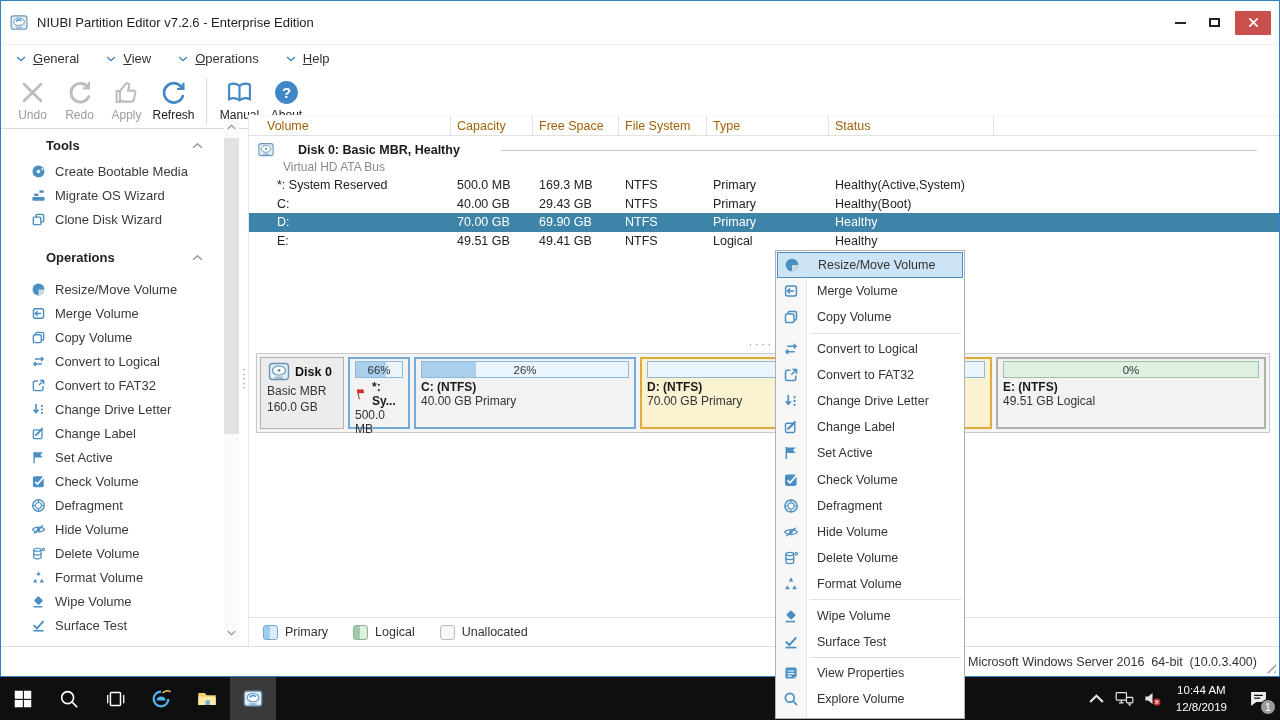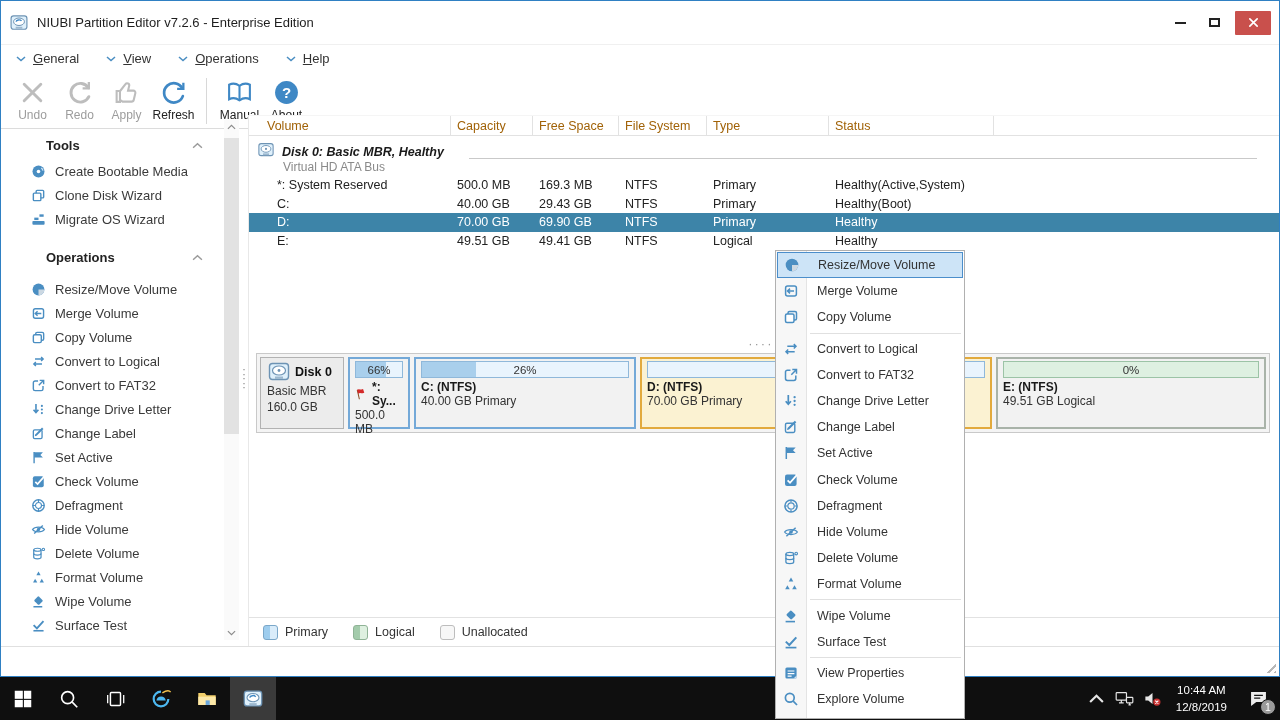--- a/index.html
+++ b/index.html
@@ -59,21 +59,21 @@
   
   .main { flex: 1; position: relative; background: #fff; }
   .vt-header { display: grid; grid-template-columns: 202px 82px 86px 88px 122px 165px 1fr;
                height: 21px; border-bottom: 1px solid #e2e2e2; border-top: 1px solid #f5f5f5; }
   .vt-header .cell { font-size: 12.5px; color: #a16207; display: flex; align-items: center;
                      padding-left: 6px; border-right: 1px solid #e2e2e2; }
   .vt-header .cell.first { padding-left: 18px; }
   .vt-header .cell.last { border-right: none; }
 
   .disk-group { padding: 5px 0 2px 8px; }
-  .dg-row1 { display: flex; align-items: flex-end; gap: 7px; font-style: italic; }
+  .dg-row1 { display: flex; align-items: center; gap: 23px; }
   .dg-row1 .ic svg { width: 18px; height: 18px; }
   .dg-title { font-weight: bold; font-size: 12.5px; color: #1a1a1a; white-space: nowrap; }
   .dg-rule { flex: 1; height: 1px; background: #c9c9c9; margin: 0 22px 0 18px; }
   .dg-sub { font-size: 12px; color: #8a8a8a; padding-left: 26px; margin-top: 1px; }
 
   .vt-row { display: grid; grid-template-columns: 202px 82px 86px 88px 122px 165px 1fr;
             height: 18.5px; align-items: center; font-size: 12.5px; color: #222; }
   .vt-row > div { padding-left: 6px; white-space: nowrap; }
   .vt-row > div.c0 { padding-left: 28px; }
   .vt-row.selected { background: #3d84a8; color: #fff; }
@@ -284,36 +284,36 @@
               <svg viewBox="0 0 16 16">
                 <circle cx="8" cy="8" r="6.4" fill="#4a8ec2"></circle>
                 <circle cx="8" cy="8" r="1.9" fill="#fff"></circle>
                 <path d="M11 4.2A5 5 0 0 1 12.8 7" stroke="#cfe6f7" stroke-width="1.3" fill="none"></path>
               </svg>
             </span>
             <span>Create Bootable Media</span>
           </div>
           <div class="side-item">
             <span class="ic">
-              <svg viewBox="0 0 16 16" fill="none" stroke="#4a8ec2" stroke-width="1.5">
-                <rect x="5.5" y="2.5" width="8" height="8" rx="1"></rect>
-                <rect x="2.5" y="5.5" width="8" height="8" rx="1" fill="#fff"></rect>
-              </svg>
-            </span>
-            <span>Clone Disk Wizard</span>
-          </div>
-          <div class="side-item">
-            <span class="ic">
               <svg viewBox="0 0 16 16" fill="#4a8ec2">
                 <rect x="1.5" y="9.5" width="13" height="4" rx="1"></rect>
                 <rect x="3.5" y="6" width="4.5" height="2.6"></rect>
                 <rect x="9" y="2.5" width="4.5" height="2.6"></rect>
               </svg>
             </span>
             <span>Migrate OS Wizard</span>
+          </div>
+          <div class="side-item">
+            <span class="ic">
+              <svg viewBox="0 0 16 16" fill="none" stroke="#4a8ec2" stroke-width="1.5">
+                <rect x="5.5" y="2.5" width="8" height="8" rx="1"></rect>
+                <rect x="2.5" y="5.5" width="8" height="8" rx="1" fill="#fff"></rect>
+              </svg>
+            </span>
+            <span>Clone Disk Wizard</span>
           </div>
           <div class="side-gap"></div>
           <div class="side-section-title">
             <span>Operations</span>
             <span class="ic">
               <svg viewBox="0 0 10 6" fill="none" stroke="#9a9a9a" stroke-width="1.3">
                 <path d="M1 5l4-3.6L9 5"></path>
               </svg>
             </span>
           </div>
@@ -618,20 +618,21 @@
           </div>
           <div class="lg-item">
             <div class="lg-swatch unallocated"></div>
             <span>Unallocated</span>
           </div>
         </div>
     </div>
   </div>
 
   <div class="statusbar">
+    <span class="status-text">Microsoft Windows Server 2016  64-bit  (10.0.3.400)</span>
     <div class="grip"></div>
   </div>
 </div>
 
 <div class="ctx" id="context-menu">
     <div class="ctx-item hl">
       <span class="ic">
         <svg viewBox="0 0 16 16">
           <circle cx="8" cy="8" r="6.3" fill="#4a8ec2"></circle>
           <path d="M8 8h6.3A6.3 6.3 0 0 1 8 14.3Z" fill="#ccd8e2"></path>

